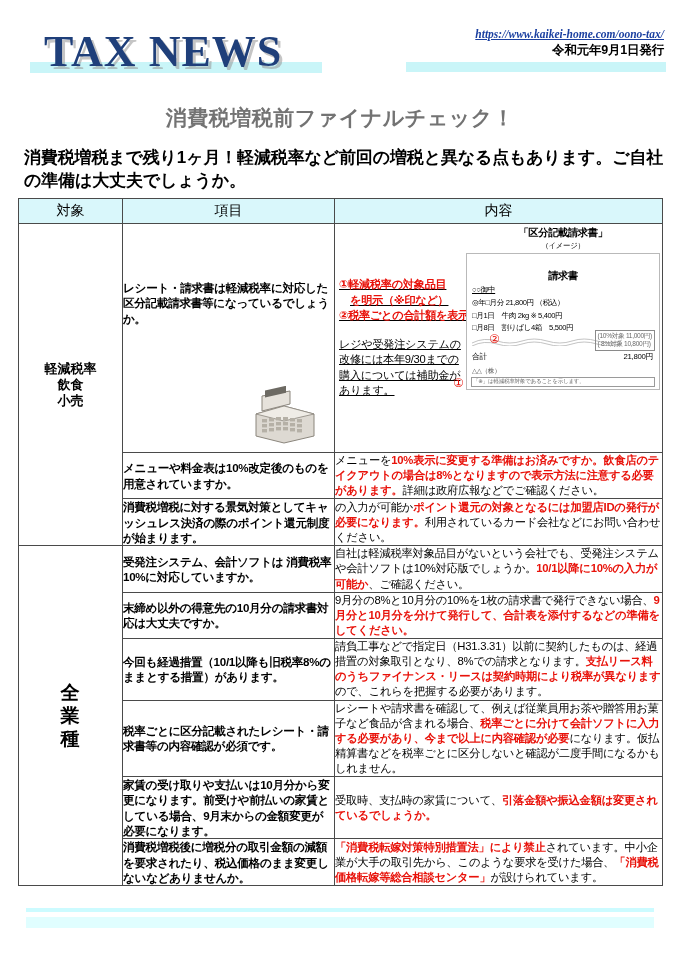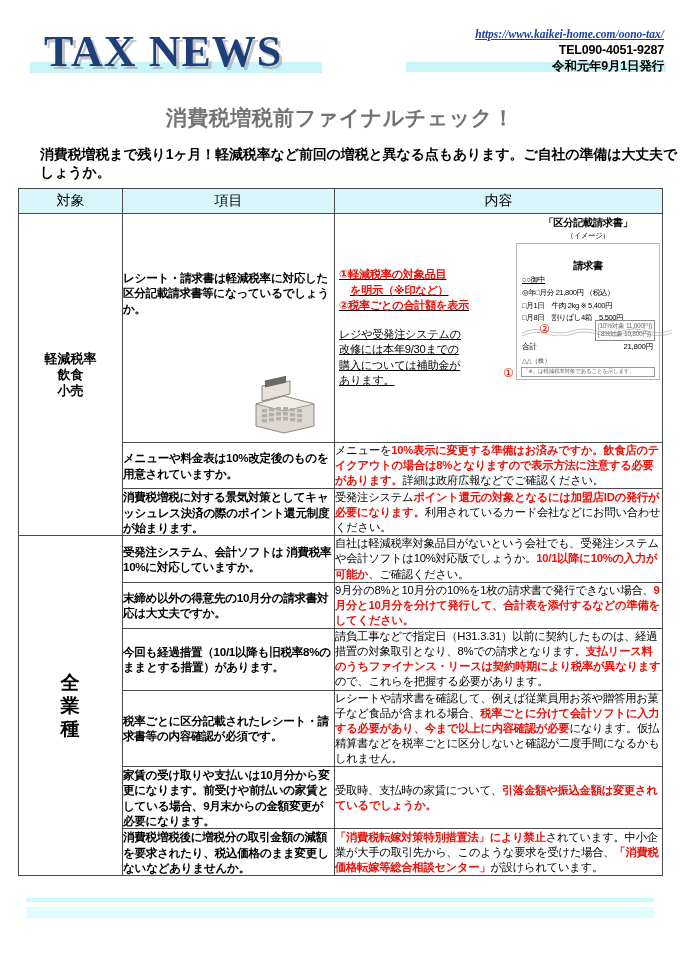--- a/index.html
+++ b/index.html
@@ -82,24 +82,24 @@
   .doc-title {
     text-align: center;
     font-size: 21px;
     font-weight: bold;
     color: #737373;
     margin: 8px 0 0 0;
     letter-spacing: 0.5px;
   }
 
   .lead {
-    font-size: 14px;
+    font-size: 17px;
     font-weight: bold;
     margin: 14px 0 6px 0;
-    padding-left: 40px;
+    padding-left: 24px;
     letter-spacing: -0.15px;
   }
 
   
   .tbl-wrap {
     margin: 0 18px;
   }
   table.main {
     width: 644px;
     border-collapse: collapse;
@@ -186,21 +186,21 @@
     font-weight: bold;
   }
   .r1-left .indent { padding-left: 11px; }
   .r1-gap { height: 13px; }
 
   
   .invoice-box {
     position: absolute;
     right: 2px;
     top: 2px;
-    width: 144px;
+    width: 194px;
   }
   .inv-title {
     text-align: center;
     font-size: 10.3px;
     font-weight: bold;
     letter-spacing: -0.4px;
   }
   .inv-sub {
     text-align: center;
     font-size: 7.4px;
@@ -308,21 +308,20 @@
 </style>
 </head>
 <body>
 
 <div class="header">
   <div class="logo-band"></div>
   <div class="logo">TAX NEWS</div>
   <div class="contact-band"></div>
   <div class="contact">
     <a class="url" href="#">https://www.kaikei-home.com/oono-tax/</a>
-    <div class="tel">TEL090-4051-9287</div>
     <div class="issue">令和元年9月1日発行</div>
   </div>
 </div>
 
 <div class="doc-title">消費税増税前ファイナルチェック！</div>
 <div class="lead">消費税増税まで残り1ヶ月！軽減税率など前回の増税と異なる点もあります。ご自社の準備は大丈夫でしょうか。</div>
 
 <div class="tbl-wrap">
 <table class="main">
   <colgroup>
@@ -419,21 +418,21 @@
     <tr>
       <td class="item-cell">メニューや料金表は10%改定後のものを用意されていますか。</td>
       <td class="body-cell">
         <span>メニューを</span><span class="hl">10%表示に変更する準備はお済みですか。飲食店の</span><span class="hl">テイクアウトの場合は8%となりますので表示方法に注意する必要があります。</span><span>詳細は政府広報などでご確認ください。</span>
       </td>
     </tr>
 
     <tr>
       <td class="item-cell">消費税増税に対する景気対策としてキャッシュレス決済の際のポイント還元制度が始まります。</td>
       <td class="body-cell">
-        <span>受発注システム</span><span class="hl">ポイント還元の対象となるには加盟店IDの発行が必要になります。</span><span>利用されているカード会社などにお問い合わせください。</span>
+        <span>の入力が可能か</span><span class="hl">ポイント還元の対象となるには加盟店IDの発行が必要になります。</span><span>利用されているカード会社などにお問い合わせください。</span>
       </td>
     </tr>
 
     <tr>
       <td class="target-cell vert" rowspan="6">
         <div class="v">全</div><br>
         <div class="v">業</div><br>
         <div class="v">種</div>
       </td>
       <td class="item-cell">受発注システム、会計ソフトは

